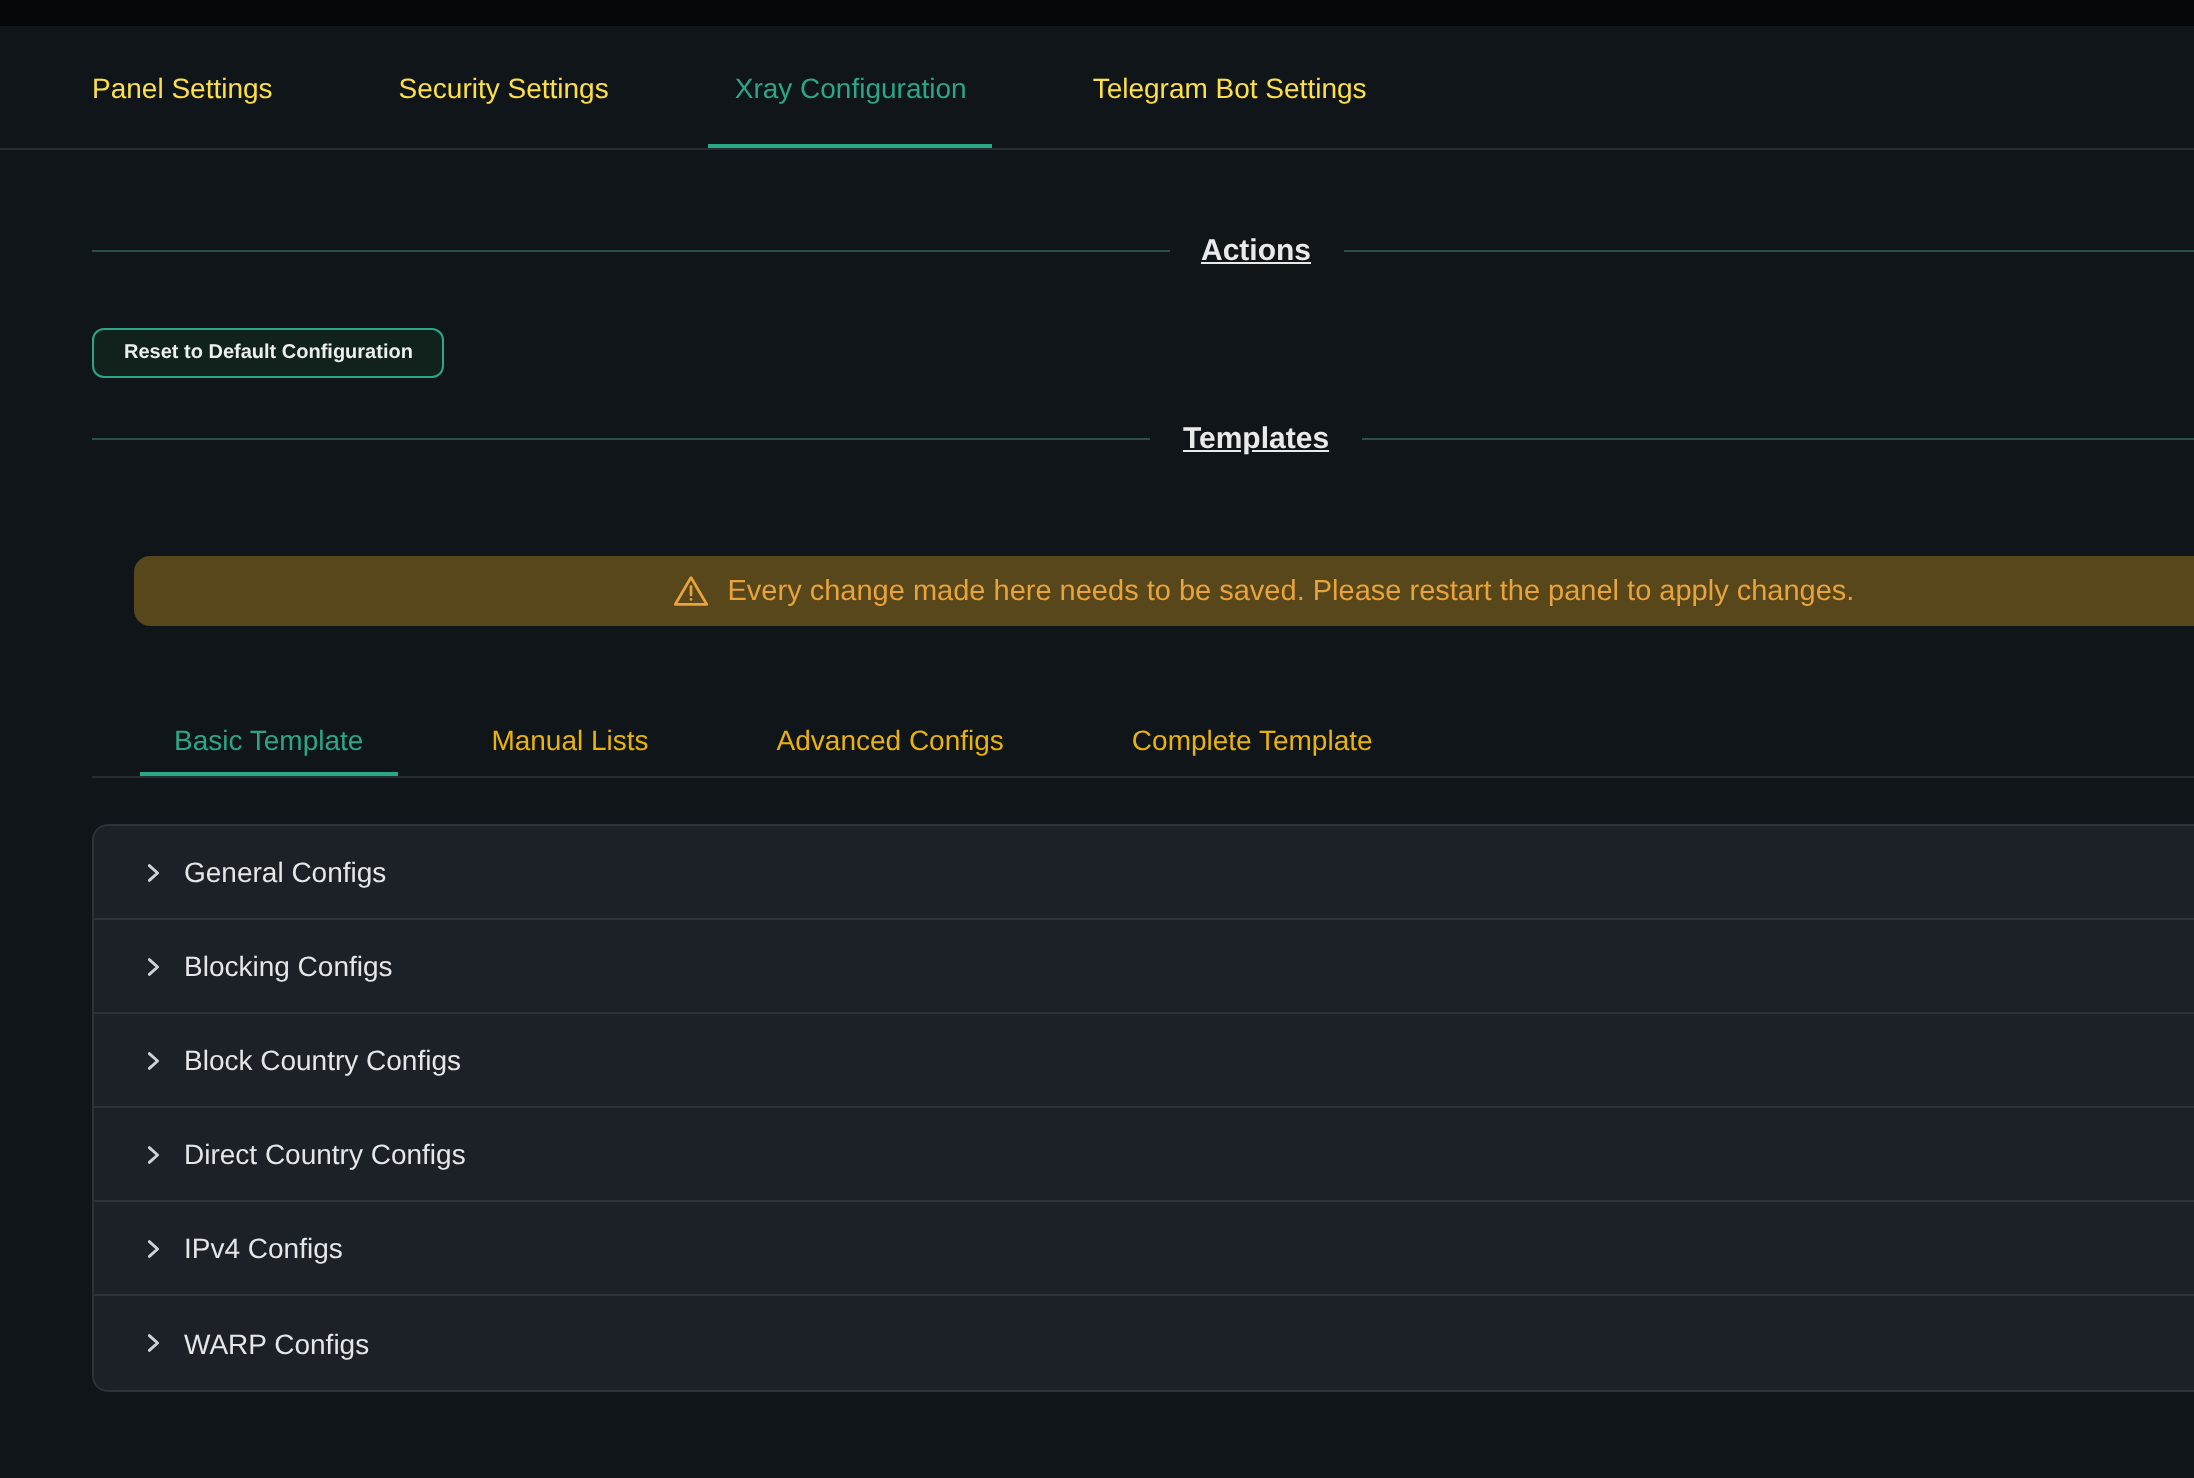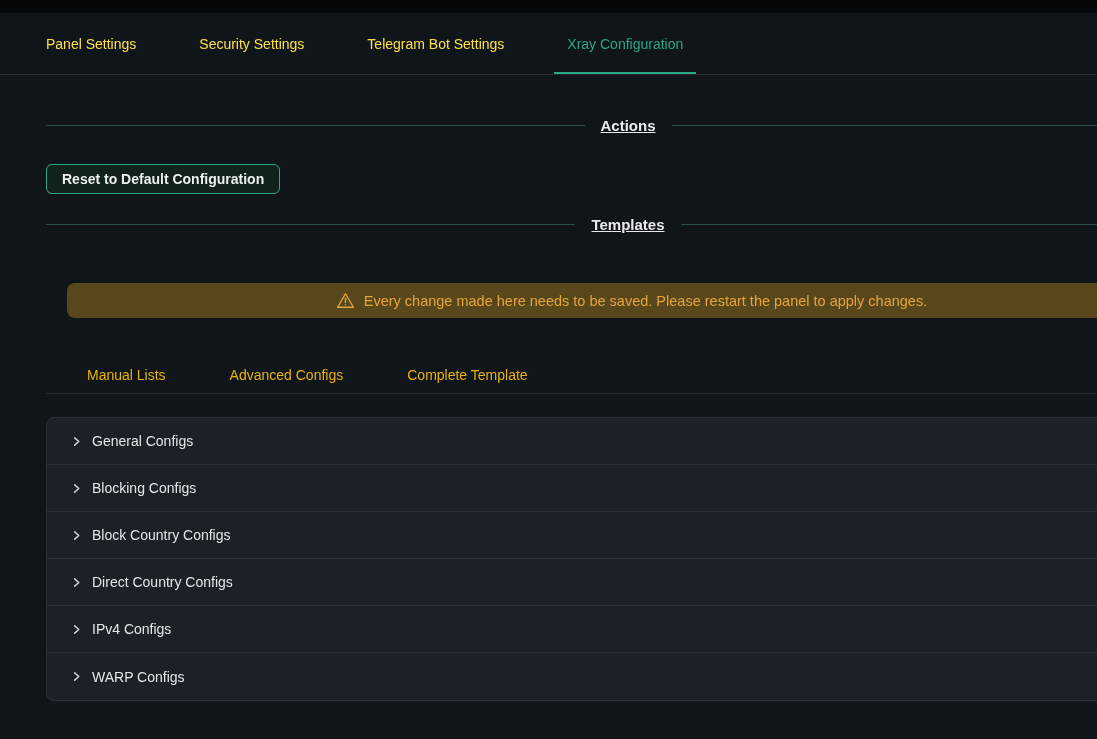--- a/index.html
+++ b/index.html
@@ -54,21 +54,21 @@
   .divider-templates { margin-top: 22px; }
   
   .reset-btn {
     margin-top: 30px;
     display: inline-block;
     background: #11211c;
     border: 1px solid #2aa786;
     border-radius: 6px;
     color: #eceeef;
     font-family: inherit;
-    font-size: 14px;
+    font-size: 10px;
     font-weight: bold;
     padding: 6px 15px;
     cursor: pointer;
   }
   
   .warning-banner {
     margin: 50px 0 0 21px;
     width: 1129px;
     background: #57471a;
     border-radius: 8px;
@@ -122,22 +122,22 @@
   .collapse-row .row-label { font-size: 14px; color: #e4e6e8; }
 </style>
 </head>
 <body>
 
 <div class="topbar"></div>
 
 <div class="main-tabbar">
   <div class="main-tab">Panel Settings</div>
   <div class="main-tab">Security Settings</div>
+  <div class="main-tab active">Xray Configuration</div>
   <div class="main-tab">Telegram Bot Settings</div>
-  <div class="main-tab active">Xray Configuration</div>
 </div>
 
 <div class="content">
 
   <div class="divider divider-actions">
     <div class="line"></div>
     <div class="title">Actions</div>
     <div class="line"></div>
   </div>
 
@@ -154,20 +154,21 @@
       <svg width="19" height="19" viewBox="0 0 24 24" fill="none" stroke="#e8a33d" stroke-width="1.7" stroke-linejoin="round" stroke-linecap="round">
         <path d="M12 3.5 L22 20.5 H2 Z"></path>
         <line x1="12" y1="9.2" x2="12" y2="14.5"></line>
         <line x1="12" y1="17.2" x2="12" y2="17.3"></line>
       </svg>
     </span>
     <span>Every change made here needs to be saved. Please restart the panel to apply changes.</span>
   </div>
 
   <div class="tpl-tabbar">
+    <div class="tpl-tab active">Basic Template</div>
     <div class="tpl-tab">Manual Lists</div>
     <div class="tpl-tab">Advanced Configs</div>
     <div class="tpl-tab">Complete Template</div>
   </div>
 
   <div class="collapse">
     <div class="collapse-row">
       <span class="chev">
         <svg width="11" height="11" viewBox="0 0 12 12" fill="none" stroke="currentColor" stroke-width="1.6" stroke-linecap="round" stroke-linejoin="round">
             <polyline points="4,2 8.5,6 4,10"></polyline>

